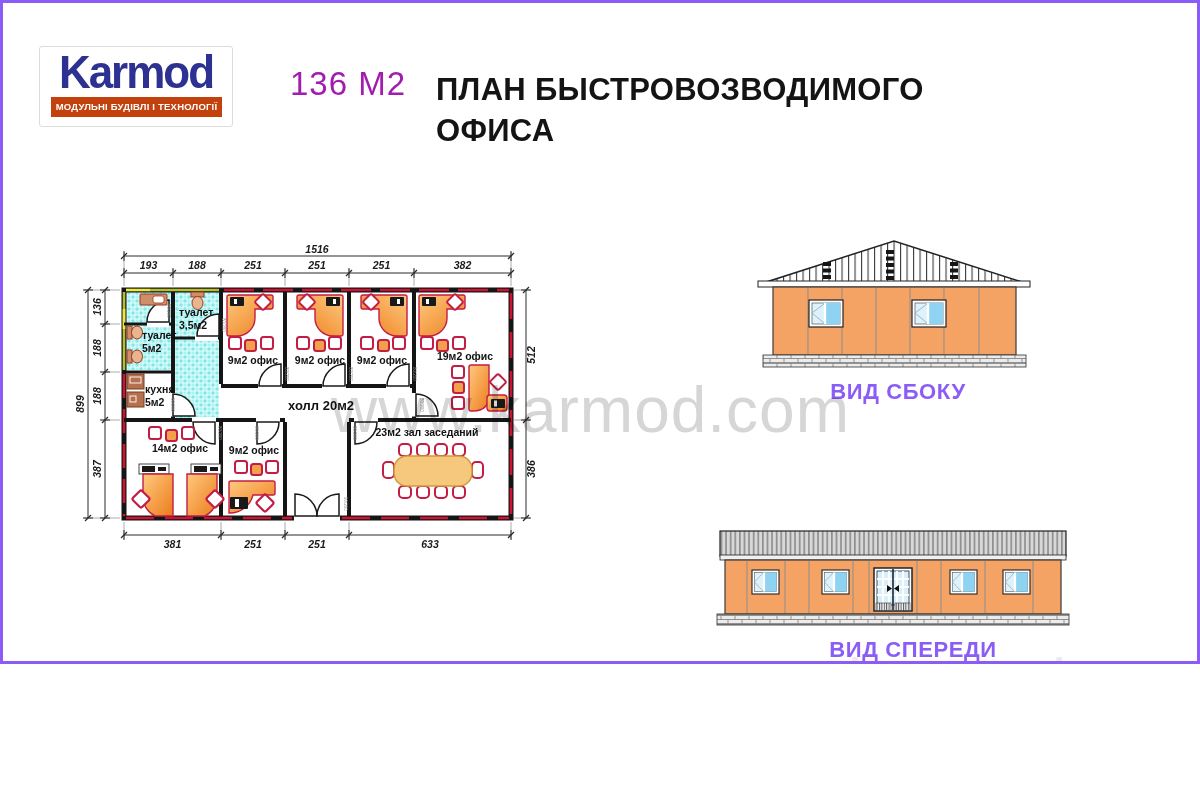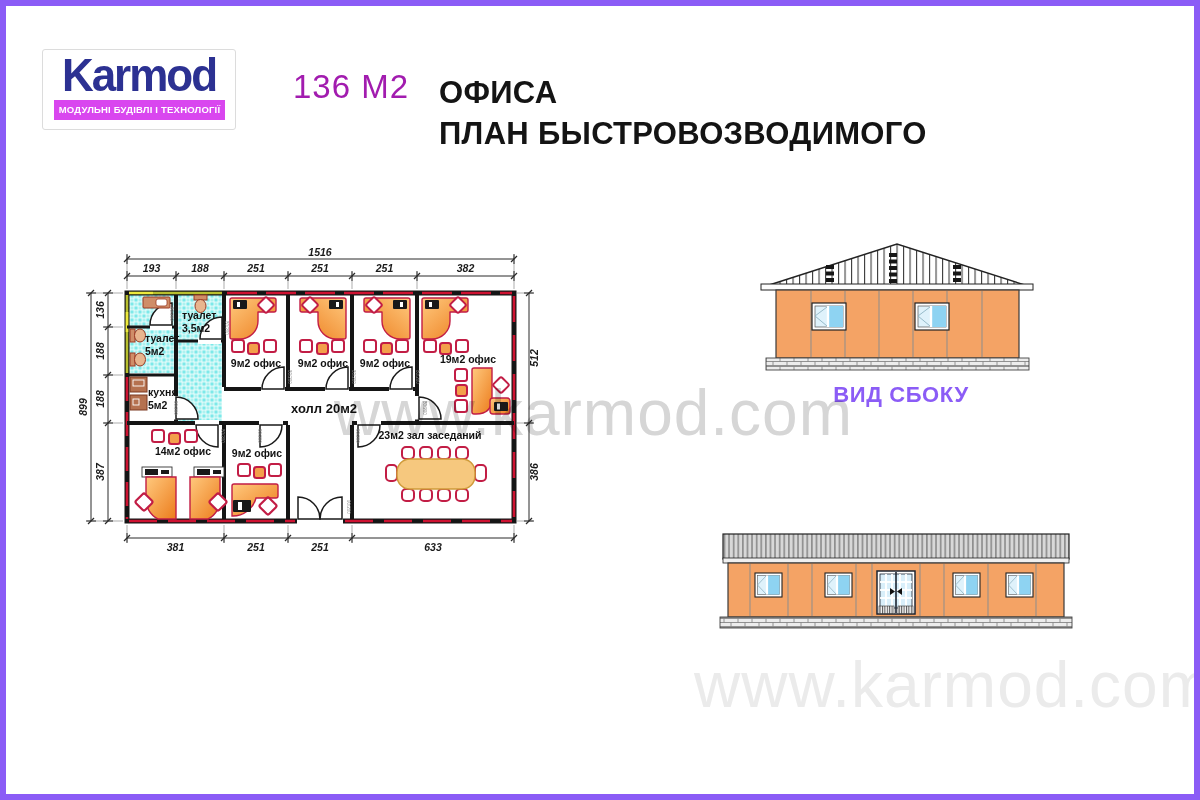--- a/index.html
+++ b/index.html
@@ -1,24 +1,24 @@
 <!DOCTYPE html>
 <html><head>
 <meta charset="utf-8">
 <style>
   html,body{margin:0;padding:0;background:#fff;}
-  .canvas{position:relative;width:1200px;height:800px;background:#ffffff;overflow:hidden;
-          border:6px solid #8b5cf6;box-sizing:border-box;
+  .canvas{position:relative;width:1200px;height:664px;background:#ffffff;overflow:hidden;
+          border:3px solid #8b5cf6;box-sizing:border-box;
           font-family:"Liberation Sans", sans-serif;}
   
   .logo-box{position:absolute;left:36px;top:43px;width:192px;height:79px;background:#fff;
             border:1px solid #dcdcdc;border-radius:3px;}
   .logo-brand{margin-top:2px;text-align:center;font-size:44px;font-weight:800;line-height:46px;
               letter-spacing:-2px;color:#2c3192;transform:scaleY(1.04);}
-  .logo-banner{position:absolute;left:11px;right:10px;top:50px;height:20px;background:#d946ef;
+  .logo-banner{position:absolute;left:11px;right:10px;top:50px;height:20px;background:#c2410c;
                color:#fff;font-size:9.5px;font-weight:700;letter-spacing:0.2px;line-height:20px;
                text-align:center;white-space:nowrap;overflow:hidden;}
   
   .area-label{position:absolute;left:287px;top:62px;font-size:33px;color:#a21caf;letter-spacing:1px;}
   .page-title{position:absolute;left:433px;top:66px;font-size:31px;font-weight:700;color:#141414;
               line-height:41px;letter-spacing:0.3px;}
   
   .elv-label{position:absolute;font-weight:700;font-size:22px;color:#8b5cf6;letter-spacing:0.6px;text-align:center;}
   .elv-side{left:745px;top:376px;width:300px;}
   .elv-front{left:740px;top:634px;width:340px;}
@@ -41,22 +41,22 @@
 
 <div class="canvas">
 
   <div class="logo-box">
     <div class="logo-brand">Karmod</div>
     <div class="logo-banner">МОДУЛЬНІ БУДІВЛІ І ТЕХНОЛОГІЇ</div>
   </div>
 
   <div class="area-label">136 М2</div>
   <div class="page-title">
+    <div>ПЛАН БЫСТРОВОЗВОДИМОГО</div>
     <div>ОФИСА</div>
-    <div>ПЛАН БЫСТРОВОЗВОДИМОГО</div>
   </div>
 
   <svg style="left:70px;top:232px;" width="480" height="325" viewBox="70 232 480 325">
     <defs>
       <pattern id="tl" width="8" height="8" patternUnits="userSpaceOnUse">
         <rect width="8" height="8" fill="#7de9e9"></rect>
         <rect width="4" height="4" fill="#aef2f0"></rect>
         <rect x="4" y="4" width="4" height="4" fill="#aef2f0"></rect>
         <path d="M0,0H8M0,4H8M0,8H8M0,0V8M4,0V8M8,0V8" stroke="#ffffff" stroke-width="0.7" fill="none"></path>
       </pattern>
@@ -495,17 +495,18 @@
         <rect x="1000" y="567" width="27" height="24" fill="#ffffff" stroke="#222222" stroke-width="1.1"></rect>
         <rect x="1002.5" y="569.5" width="22" height="19" fill="#dff2fb" stroke="#555" stroke-width="0.6"></rect>
         <rect x="1013" y="569.5" width="11.5" height="19" fill="#8ed3f2"></rect>
         <line x1="1012" y1="569.5" x2="1012" y2="588.5" stroke="#ffffff" stroke-width="2.2"></line>
         <line x1="1002.5" y1="579" x2="1011" y2="570" stroke="#8fb4c4" stroke-width="0.8"></line>
         <line x1="1002.5" y1="579" x2="1011" y2="588" stroke="#8fb4c4" stroke-width="0.8"></line>
       </g>
     </g>
     <rect x="714" y="611" width="352" height="11" fill="url(#br2)" stroke="#444444" stroke-width="0.9"></rect>
   </svg>
+  <div class="elv-label elv-front">ВИД СПЕРЕДИ</div>
 
   <div class="wm wm1">www.karmod.com</div>
   <div class="wm wm2">www.karmod.com</div>
 
 </div>
 
 </body></html>

